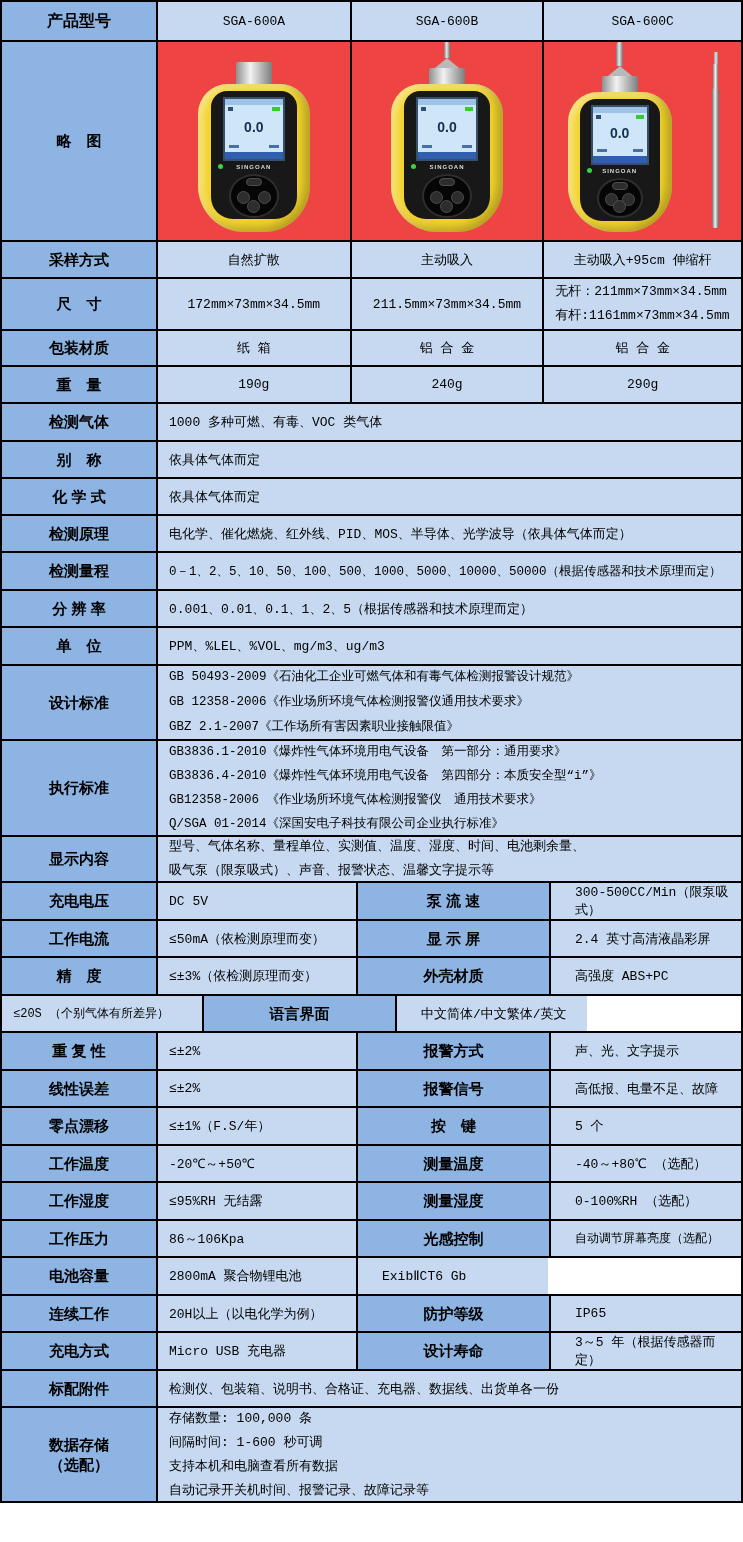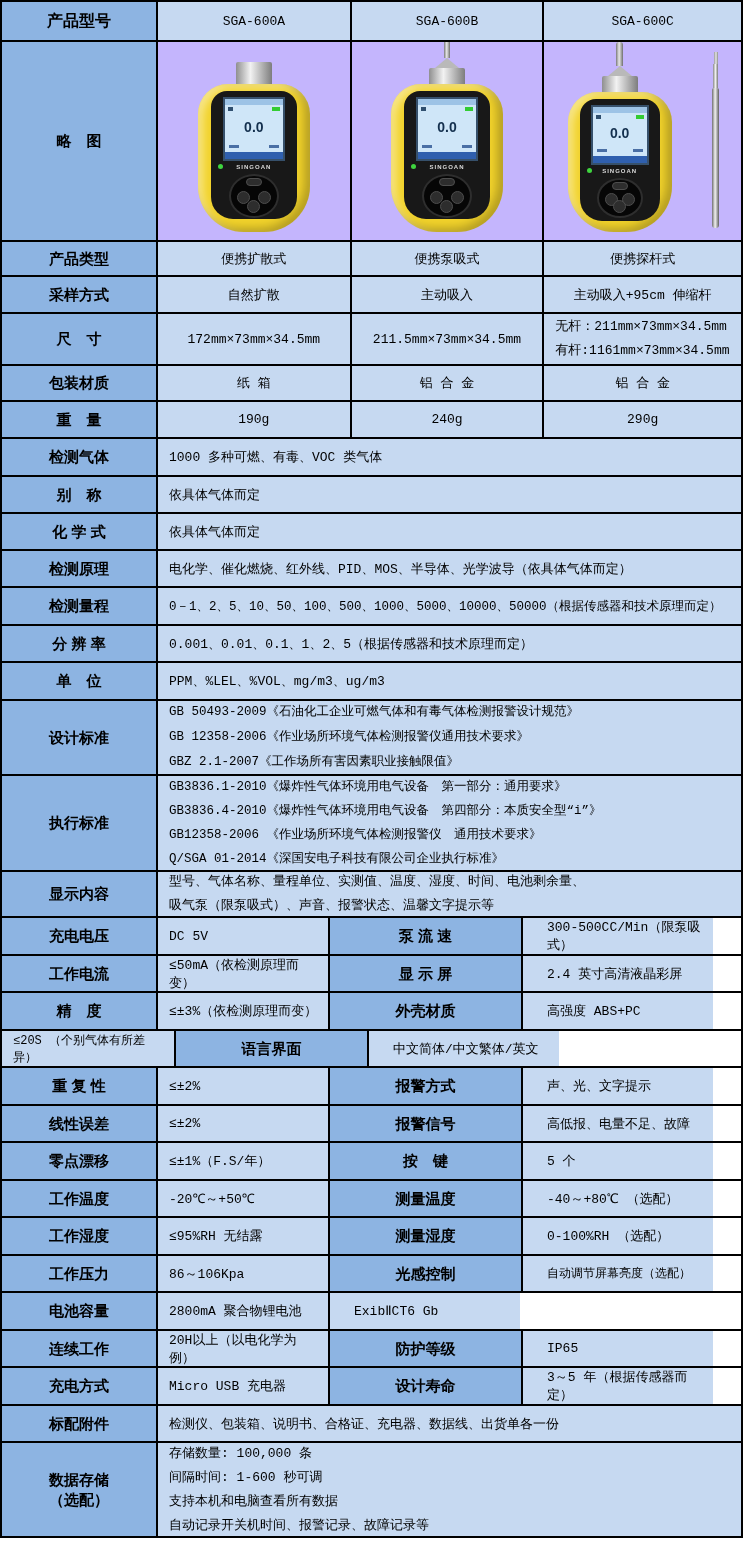--- a/index.html
+++ b/index.html
@@ -19,32 +19,32 @@
   .val { background:#C6D9F1; font-size:13px; display:flex; align-items:center;
          font-family:"Liberation Mono","DejaVu Sans Mono",monospace; }
   .c { justify-content:center; text-align:center; }
   .l { padding-left:11px; padding-right:6px; }
 
   
   .wA { width:195px; } .wB { width:194px; } .wC { width:200px; }
   
   .wFull { width:585px; }
   
-  .wV1 { width:172px; } .lbl2 { width:193px; } .wV2 { width:192px;padding-left:24px; }
+  .wV1 { width:200px; } .lbl2 { width:193px; } .wV2 { width:192px;padding-left:24px; }
 
   
   .h35{height:35px}.h36{height:36px}.h37{height:37px}.h38{height:38px}
   .h52{height:52px}.h54{height:46px}.h75{height:75px}.h95{height:95px}
   .h96{height:96px}.h200{height:200px}
 
   .pre { white-space:pre-line; line-height:24px; }
   .pre25 { white-space:pre-line; line-height:25px; }
 
   
-  .img-cell { background:#c4b5fd; position:relative; display:flex; align-items:flex-end; justify-content:center; }
+  .img-cell { background:#ef4444; position:relative; display:flex; align-items:flex-end; justify-content:center; }
   .device { display:flex; flex-direction:column; align-items:center; margin-bottom:8px; }
   .dev-probe-b { width:6px; height:30px; background:linear-gradient(90deg,#7a7a7a,#e8e8e8 45%,#6f6f6f); border-radius:3px 3px 0 0; }
   .dev-probe-c { width:7px; height:24px; background:linear-gradient(90deg,#7a7a7a,#e8e8e8 45%,#6f6f6f); border-radius:3px 3px 0 0; }
   .dev-funnel { width:0; height:0; border-left:12px solid transparent; border-right:12px solid transparent; border-bottom:10px solid #b9b9b9; }
   .dev-cap { width:36px; height:24px; background:linear-gradient(90deg,#8f8f8f,#f2f2f2 40%,#7d7d7d); border-radius:2px; }
   .dev-cap-s { height:18px; }
   .dev-body { width:112px; height:148px; background:#F2D32B; border-radius:30px 30px 46px 46px;
               box-shadow:inset -6px -4px 10px rgba(0,0,0,.25), inset 5px 4px 8px rgba(255,255,255,.45);
               display:flex; justify-content:center; padding-top:7px; margin-top:-2px; }
   .dev-panel { width:86px; height:128px; background:#181818; border-radius:16px 16px 22px 22px;
@@ -191,26 +191,20 @@
         </div>
       </div>
       <div class="rod">
         <div class="rod-tip"></div>
         <div class="rod-mid"></div>
         <div class="rod-main"></div>
       </div>
     </div>
   </div>
 
-  <div class="tr h35">
-    <div class="cell lbl">产品类型</div>
-    <div class="cell val wA c">便携扩散式</div>
-    <div class="cell val wB c">便携泵吸式</div>
-    <div class="cell val wC c">便携探杆式</div>
-  </div>
   <div class="tr h37">
     <div class="cell lbl">采样方式</div>
     <div class="cell val wA c">自然扩散</div>
     <div class="cell val wB c">主动吸入</div>
     <div class="cell val wC c">主动吸入+95cm 伸缩杆</div>
   </div>
   <div class="tr h52">
     <div class="cell lbl">尺　寸</div>
     <div class="cell val wA c">172mm×73mm×34.5mm</div>
     <div class="cell val wB c">211.5mm×73mm×34.5mm</div>

